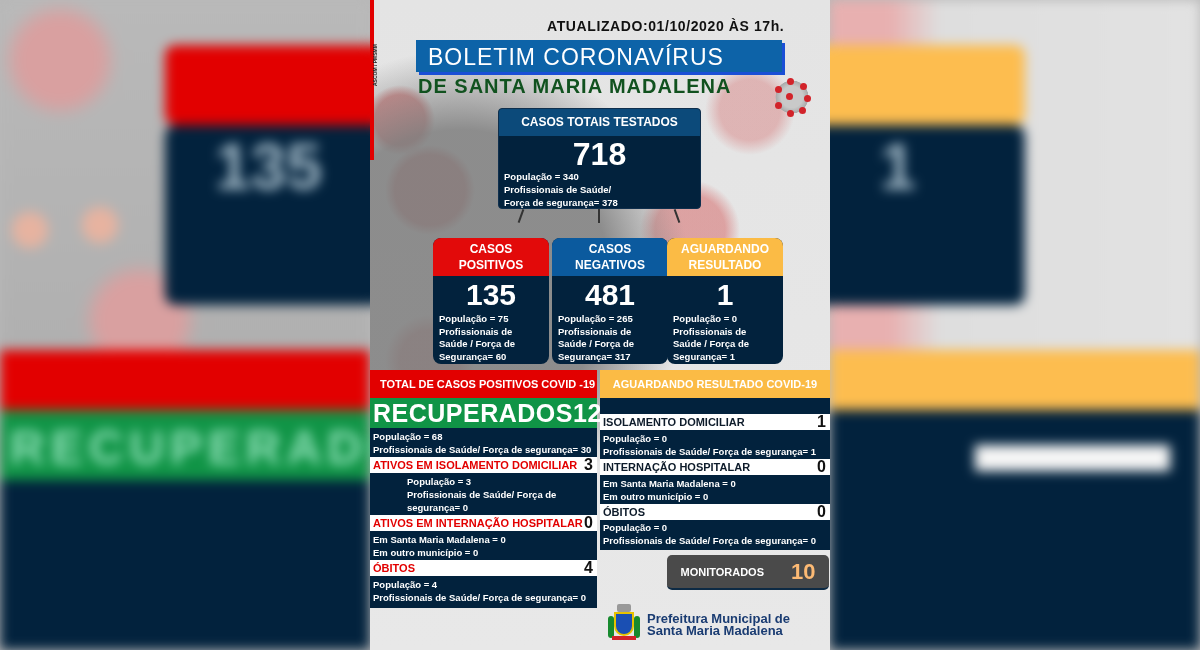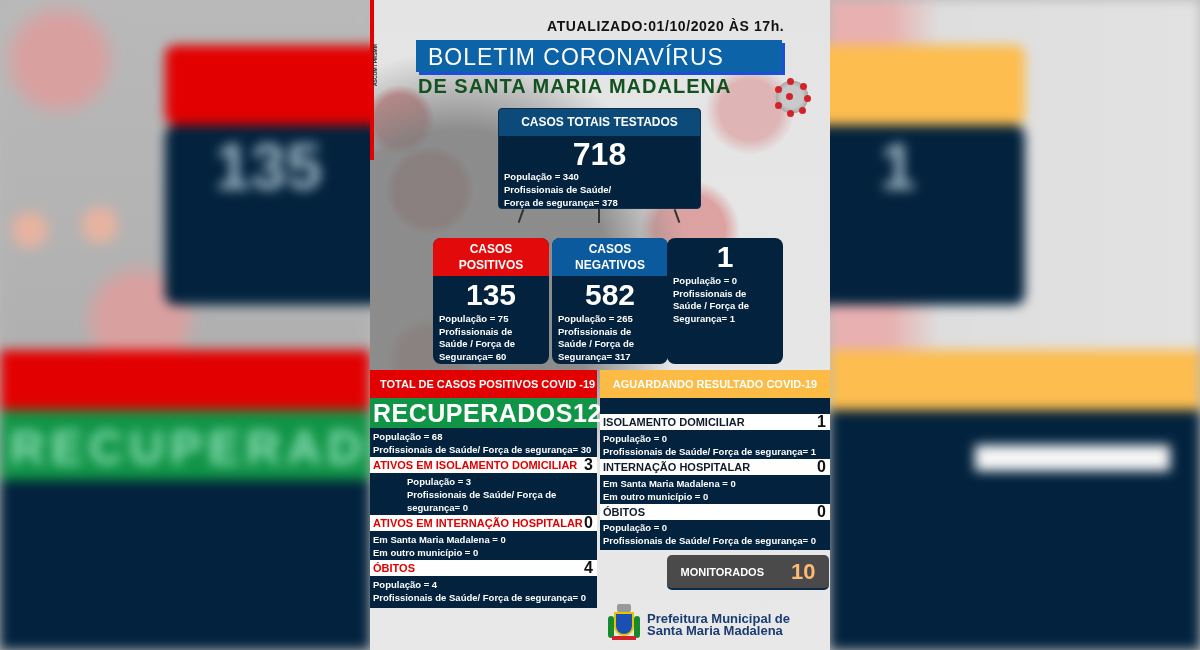--- a/index.html
+++ b/index.html
@@ -175,30 +175,34 @@
       <div> Saúde / Força de</div>
       <div>Segurança= 60</div>
     </div>
   </div>
 
   <div class="card card-neg">
     <div class="head">
       <div>CASOS</div>
       <div>NEGATIVOS</div>
     </div>
-    <div class="num">582</div>
+    <div class="num">481</div>
     <div class="det">
       <div>População = 265</div>
       <div>Profissionais de</div>
       <div> Saúde / Força de</div>
       <div>Segurança= 317</div>
     </div>
   </div>
 
   <div class="card card-wait">
+    <div class="head">
+      <div>AGUARDANDO</div>
+      <div>RESULTADO</div>
+    </div>
     <div class="num">1</div>
     <div class="det">
       <div>População = 0</div>
       <div>Profissionais de</div>
       <div> Saúde / Força de</div>
       <div>Segurança= 1</div>
     </div>
   </div>
 
   <div class="col-left">

